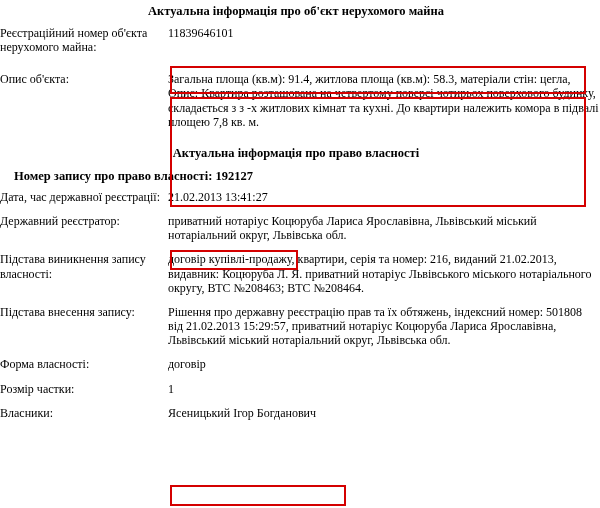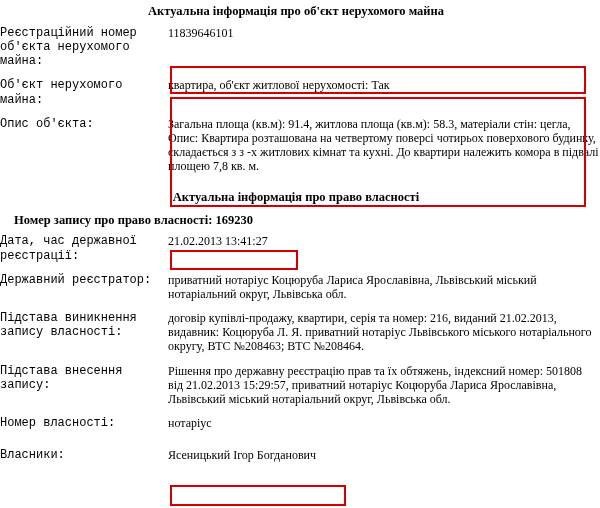--- a/index.html
+++ b/index.html
@@ -39,21 +39,20 @@
   table.kv td {
     vertical-align: top;
     padding: 1px 0 1px 0;
     font-size: 12px;
     line-height: 1.18;
   }
   td.label {
     width: 168px;
     padding-left: 14px;
     padding-right: 4px;
-    font-family: Liberation Mono, monospace;
   }
   td.value {
     padding-left: 4px;
     padding-right: 12px;
   }
   .record-no {
     font-weight: bold;
     font-size: 12.5px;
     padding-left: 14px;
     margin: 2px 0 5px 0;
@@ -103,40 +102,36 @@
 
   <table class="kv">
     <tbody>
         <tr>
       <td class="label">Реєстраційний номер об'єкта нерухомого майна:</td>
       <td class="value">11839646101</td>
     </tr>
     <tr class="spacer-row">
           <td colspan="2"></td>
         </tr>
-    <tr>
-      <td class="label">Об'єкт нерухомого майна:</td>
-      <td class="value">квартира, об'єкт житлової нерухомості: Так</td>
-    </tr>
     <tr class="spacer-row">
           <td colspan="2"></td>
         </tr>
     <tr>
       <td class="label">Опис об'єкта:</td>
       <td class="value">Загальна площа (кв.м): 91.4, житлова площа (кв.м): 58.3, матеріали стін: цегла, Опис: Квартира розташована на четвертому поверсі чотирьох поверхового будинку, складається з з -х житлових кімнат та кухні. До квартири належить комора в підвалі площею 7,8 кв. м.</td>
     </tr>
     <tr class="spacer-row">
           <td colspan="2"></td>
         </tr>
   </tbody>
     </table>
 
   <div class="section-title second">Актуальна інформація про право власності</div>
 
-  <div class="record-no">Номер запису про право власності: 169230</div>
+  <div class="record-no">Номер запису про право власності: 192127</div>
 
   <table class="kv">
     <tbody>
         <tr>
       <td class="label">Дата, час державної реєстрації:</td>
       <td class="value">21.02.2013 13:41:27</td>
     </tr>
     <tr class="spacer-row">
           <td colspan="2"></td>
         </tr>
@@ -155,26 +150,30 @@
           <td colspan="2"></td>
         </tr>
     <tr>
       <td class="label">Підстава внесення запису:</td>
       <td class="value">Рішення про державну реєстрацію прав та їх обтяжень, індексний номер: 501808 від 21.02.2013 15:29:57, приватний нотаріус Коцюруба Лариса Ярославівна, Львівський міський нотаріальний округ, Львівська обл.</td>
     </tr>
     <tr class="spacer-row">
           <td colspan="2"></td>
         </tr>
     <tr>
-      <td class="label">Номер власності:</td>
-      <td class="value">нотаріус</td>
+      <td class="label">Форма власності:</td>
+      <td class="value">договір</td>
     </tr>
     <tr class="spacer-row">
           <td colspan="2"></td>
         </tr>
+    <tr>
+      <td class="label">Розмір частки:</td>
+      <td class="value">1</td>
+    </tr>
     <tr class="spacer-row">
           <td colspan="2"></td>
         </tr>
     <tr>
       <td class="label">Власники:</td>
       <td class="value">Ясеницький Ігор Богданович</td>
     </tr>
   </tbody>
     </table>
 

